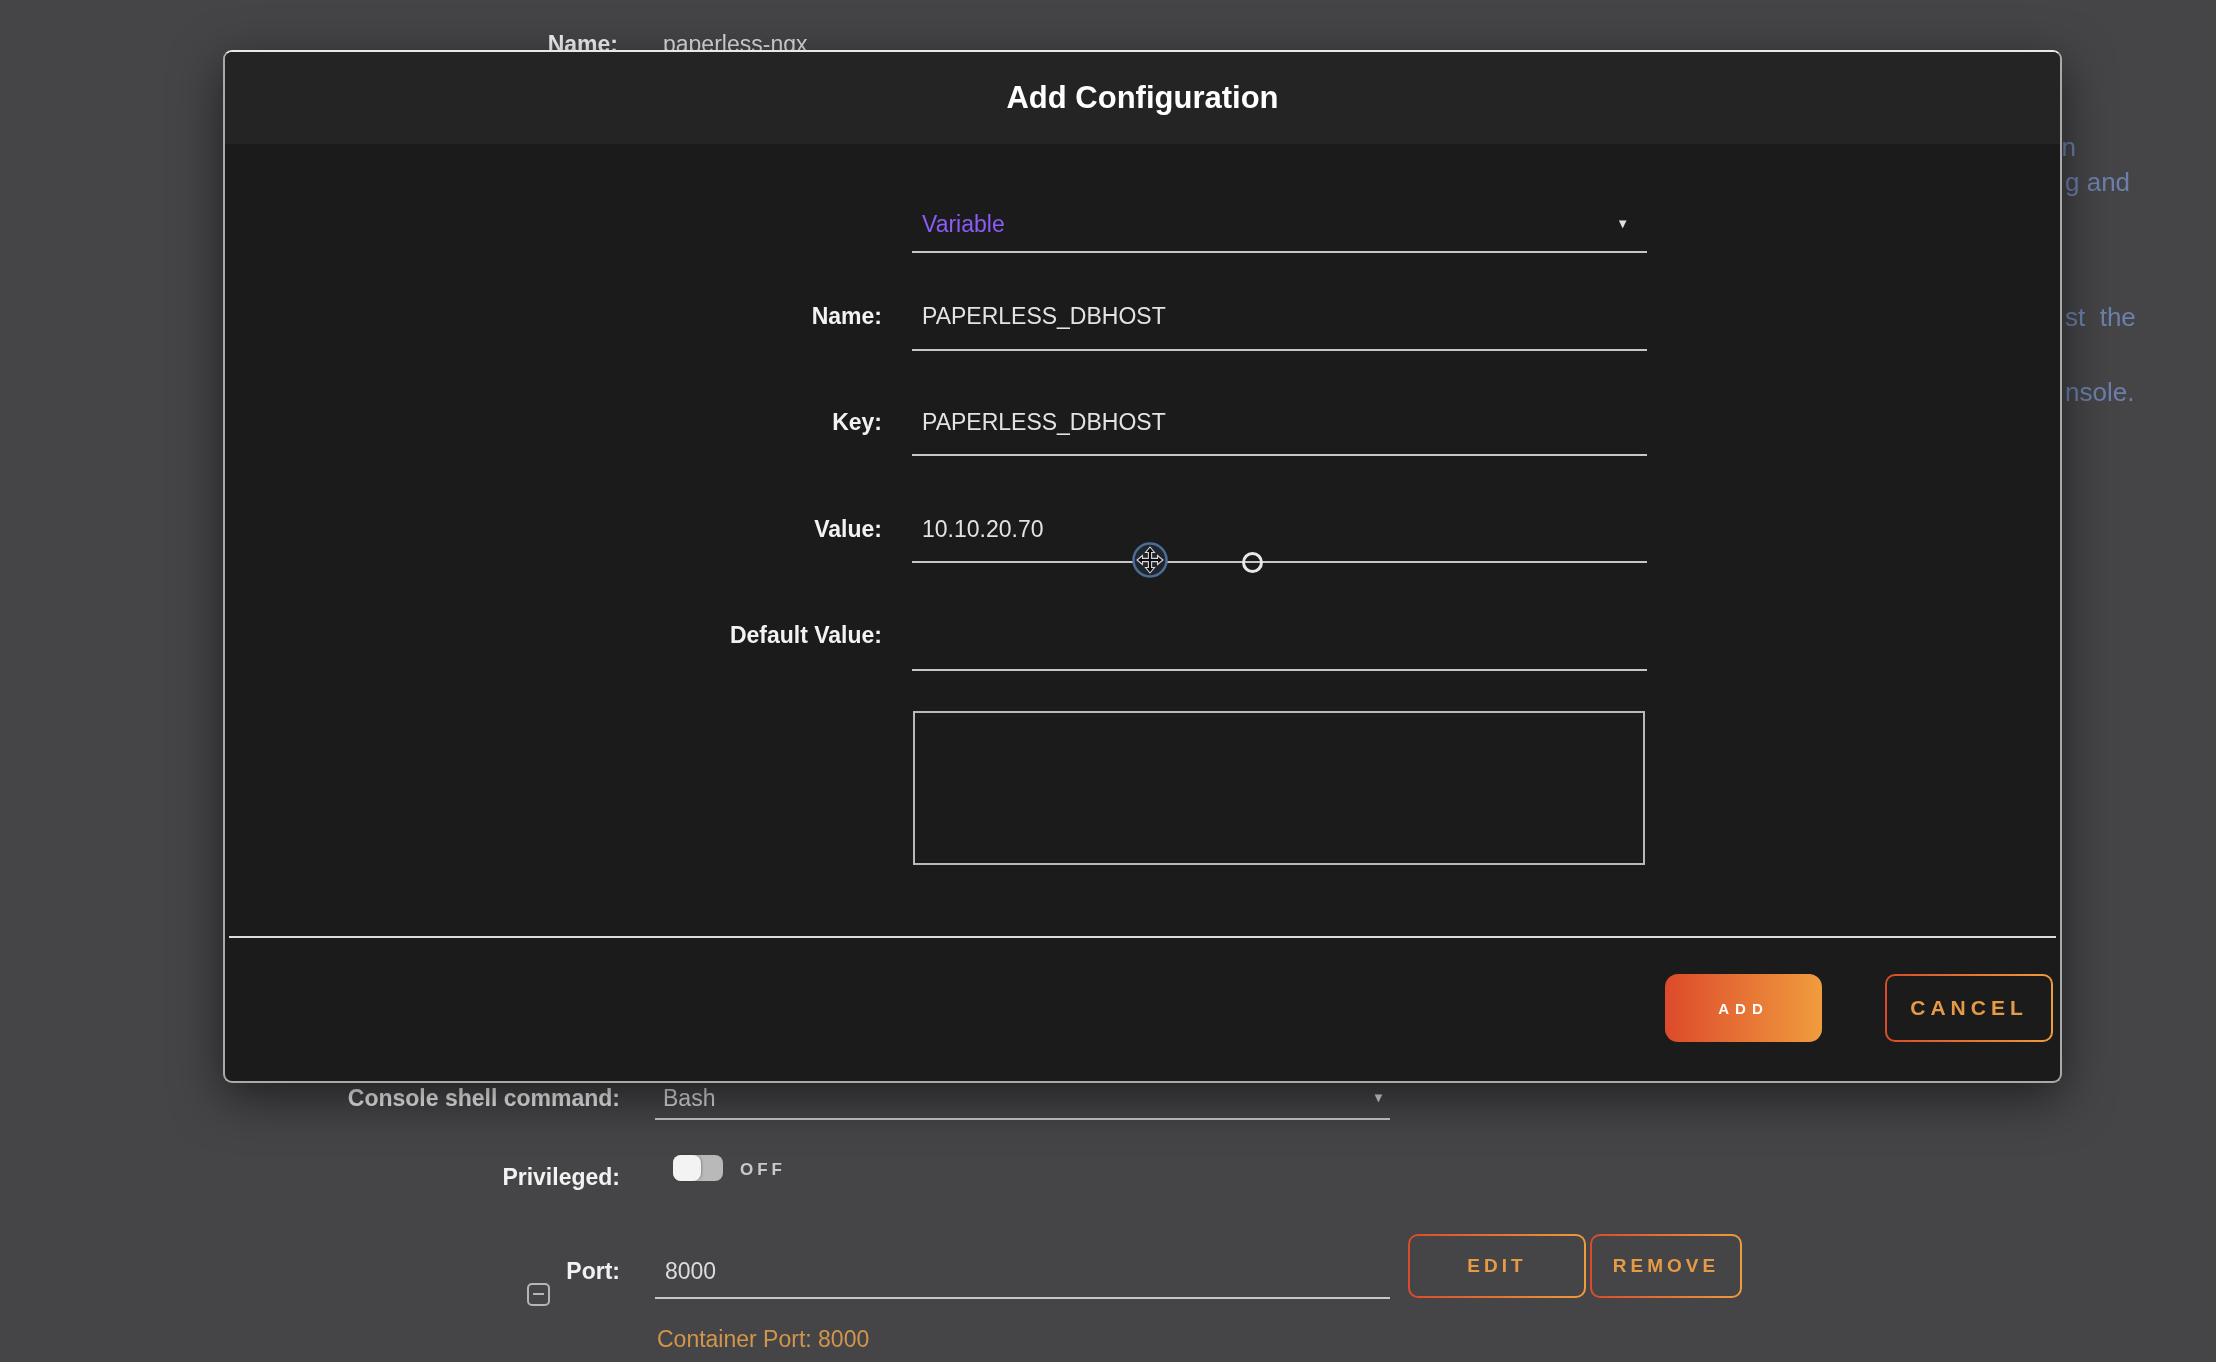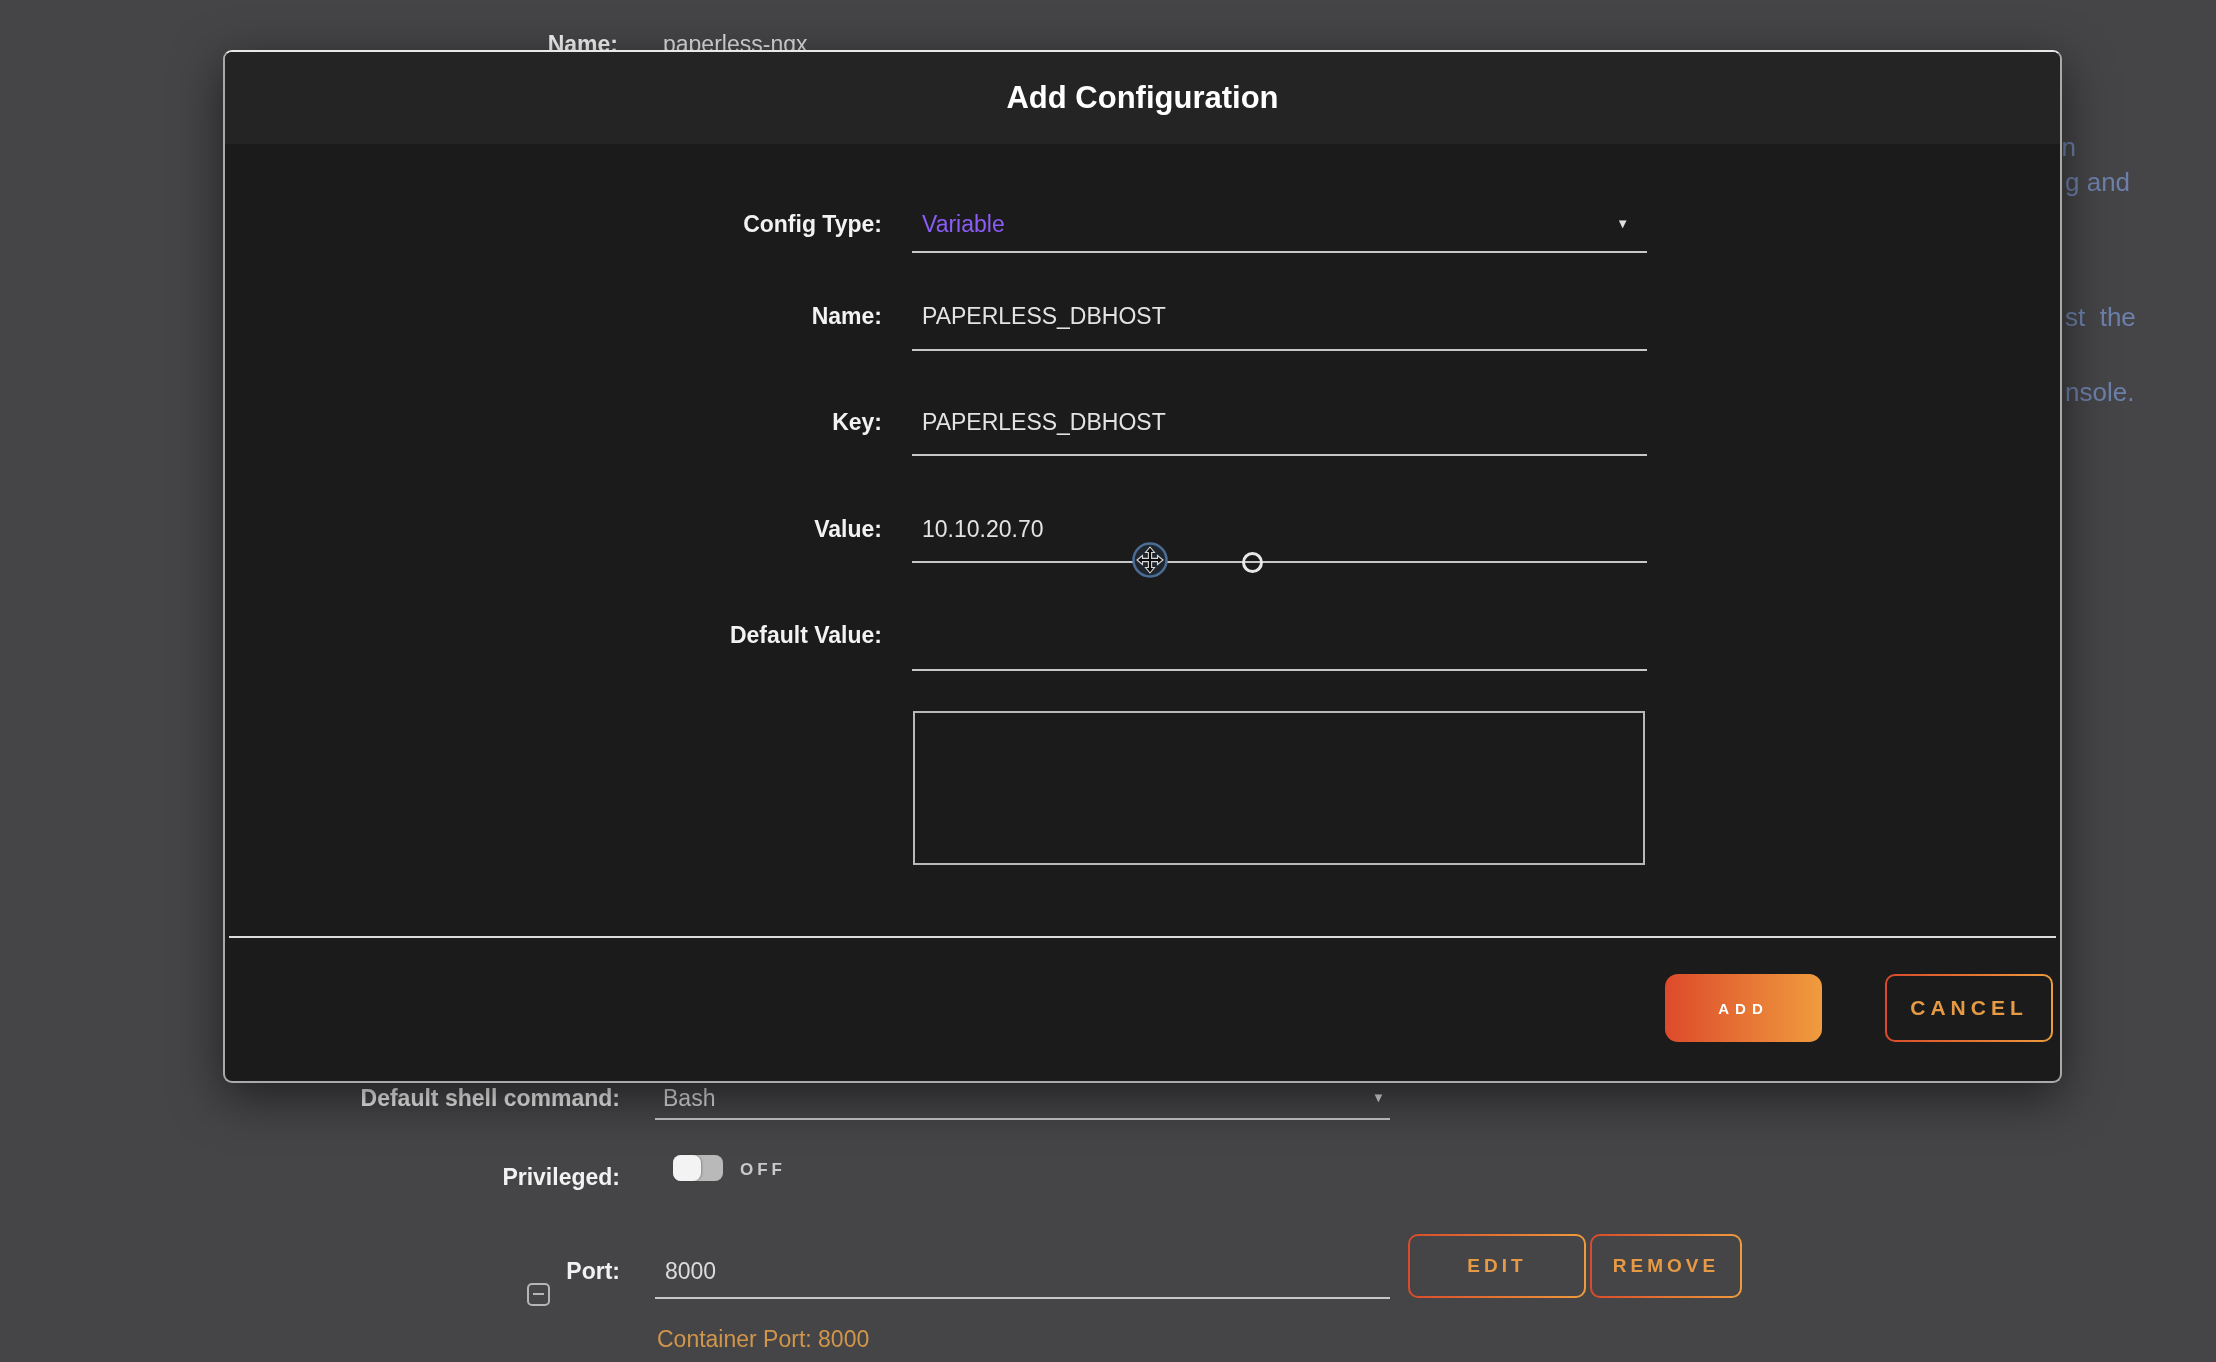--- a/index.html
+++ b/index.html
@@ -63,21 +63,21 @@
 <div class="page">
 
   <div class="abs lbl" style="left:430px;top:27px;width:188px;">Name:</div>
   <div class="abs val" style="left:663px;top:27px;">paperless-ngx</div>
 
   <div class="abs frag" style="left:1998px;top:132px;">ou can</div>
   <div class="abs frag" style="left:2065px;top:167px;">g and</div>
   <div class="abs frag" style="left:2065px;top:302px;">st  the</div>
   <div class="abs frag" style="left:2065px;top:377px;">nsole.</div>
 
-  <div class="abs lbl" style="left:280px;top:1081px;width:340px;">Default shell command:</div>
+  <div class="abs lbl" style="left:280px;top:1081px;width:340px;">Console shell command:</div>
   <div class="abs val" style="left:663px;top:1081px;">Bash</div>
   <div class="abs dd-arrow" style="left:1372px;top:1081px;">▼</div>
   <div class="abs underline" style="left:655px;top:1118px;width:735px;"></div>
 
   <div class="abs lbl" style="left:380px;top:1160px;width:240px;">Privileged:</div>
   <div class="abs toggle-track" style="left:673px;top:1155px;">
     <div class="toggle-knob"></div>
   </div>
   <div class="abs toggle-state" style="left:740px;top:1157px;">OFF</div>
 
@@ -92,21 +92,20 @@
     <div class="inner">REMOVE</div>
   </div>
   <div class="abs note" style="left:657px;top:1326px;">Container Port: 8000</div>
 
   <div class="abs modal">
 
     <div class="modal-header">
       <div class="modal-title">Add Configuration</div>
     </div>
 
-    <div class="m-lbl" style="top:155px;">Config Type:</div>
     <div class="m-select" style="top:155px;">
       <span class="sel-text">Variable</span>
       <span class="sel-arrow dd-arrow">▼</span>
     </div>
     <div class="m-underline" style="top:199px;"></div>
 
     <div class="m-lbl" style="top:247px;">Name:</div>
     <input class="m-input" style="top: 247px;" value="PAPERLESS_DBHOST">
     <div class="m-underline" style="top:297px;"></div>
 

